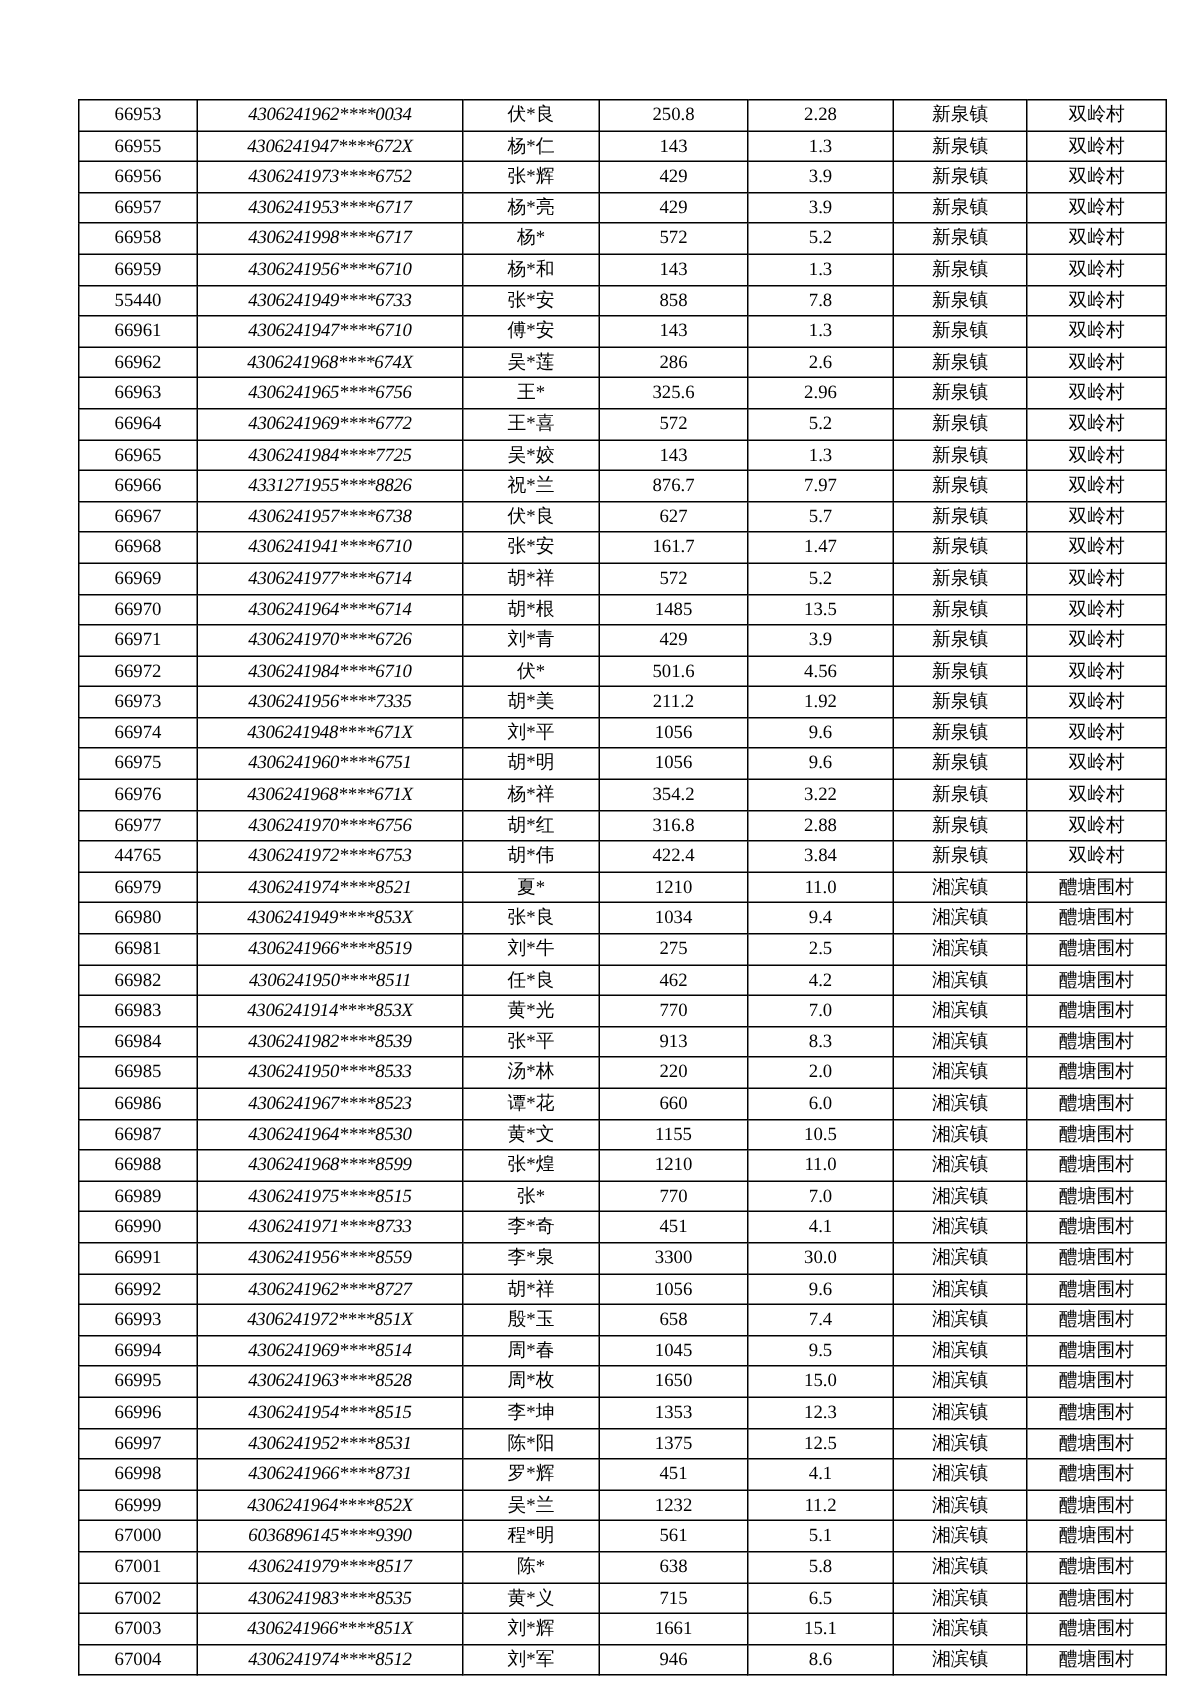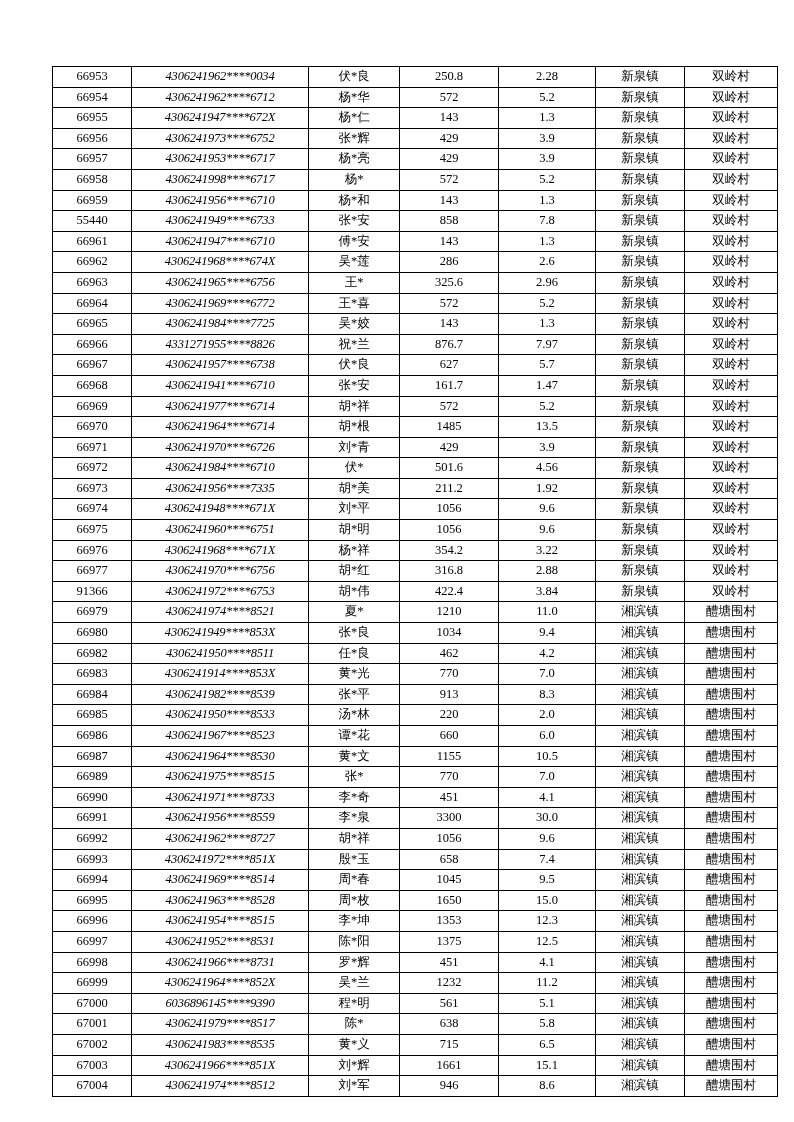--- a/index.html
+++ b/index.html
@@ -52,29 +52,20 @@
         <tr>
           <td class="c-seq">66953</td>
           <td class="c-id">4306241962****0034</td>
           <td class="c-name">伏*良</td>
           <td class="c-amt">250.8</td>
           <td class="c-val">2.28</td>
           <td class="c-town">新泉镇</td>
           <td class="c-vill">双岭村</td>
         </tr>
         <tr>
-          <td class="c-seq">66954</td>
-          <td class="c-id">4306241962****6712</td>
-          <td class="c-name">杨*华</td>
-          <td class="c-amt">572</td>
-          <td class="c-val">5.2</td>
-          <td class="c-town">新泉镇</td>
-          <td class="c-vill">双岭村</td>
-        </tr>
-        <tr>
           <td class="c-seq">66955</td>
           <td class="c-id">4306241947****672X</td>
           <td class="c-name">杨*仁</td>
           <td class="c-amt">143</td>
           <td class="c-val">1.3</td>
           <td class="c-town">新泉镇</td>
           <td class="c-vill">双岭村</td>
         </tr>
         <tr>
           <td class="c-seq">66956</td>
@@ -268,21 +259,21 @@
         <tr>
           <td class="c-seq">66977</td>
           <td class="c-id">4306241970****6756</td>
           <td class="c-name">胡*红</td>
           <td class="c-amt">316.8</td>
           <td class="c-val">2.88</td>
           <td class="c-town">新泉镇</td>
           <td class="c-vill">双岭村</td>
         </tr>
         <tr>
-          <td class="c-seq">91366</td>
+          <td class="c-seq">44765</td>
           <td class="c-id">4306241972****6753</td>
           <td class="c-name">胡*伟</td>
           <td class="c-amt">422.4</td>
           <td class="c-val">3.84</td>
           <td class="c-town">新泉镇</td>
           <td class="c-vill">双岭村</td>
         </tr>
         <tr>
           <td class="c-seq">66979</td>
           <td class="c-id">4306241974****8521</td>
@@ -295,20 +286,29 @@
         <tr>
           <td class="c-seq">66980</td>
           <td class="c-id">4306241949****853X</td>
           <td class="c-name">张*良</td>
           <td class="c-amt">1034</td>
           <td class="c-val">9.4</td>
           <td class="c-town">湘滨镇</td>
           <td class="c-vill">醴塘围村</td>
         </tr>
         <tr>
+          <td class="c-seq">66981</td>
+          <td class="c-id">4306241966****8519</td>
+          <td class="c-name">刘*牛</td>
+          <td class="c-amt">275</td>
+          <td class="c-val">2.5</td>
+          <td class="c-town">湘滨镇</td>
+          <td class="c-vill">醴塘围村</td>
+        </tr>
+        <tr>
           <td class="c-seq">66982</td>
           <td class="c-id">4306241950****8511</td>
           <td class="c-name">任*良</td>
           <td class="c-amt">462</td>
           <td class="c-val">4.2</td>
           <td class="c-town">湘滨镇</td>
           <td class="c-vill">醴塘围村</td>
         </tr>
         <tr>
           <td class="c-seq">66983</td>
@@ -349,20 +349,29 @@
         <tr>
           <td class="c-seq">66987</td>
           <td class="c-id">4306241964****8530</td>
           <td class="c-name">黄*文</td>
           <td class="c-amt">1155</td>
           <td class="c-val">10.5</td>
           <td class="c-town">湘滨镇</td>
           <td class="c-vill">醴塘围村</td>
         </tr>
         <tr>
+          <td class="c-seq">66988</td>
+          <td class="c-id">4306241968****8599</td>
+          <td class="c-name">张*煌</td>
+          <td class="c-amt">1210</td>
+          <td class="c-val">11.0</td>
+          <td class="c-town">湘滨镇</td>
+          <td class="c-vill">醴塘围村</td>
+        </tr>
+        <tr>
           <td class="c-seq">66989</td>
           <td class="c-id">4306241975****8515</td>
           <td class="c-name">张*</td>
           <td class="c-amt">770</td>
           <td class="c-val">7.0</td>
           <td class="c-town">湘滨镇</td>
           <td class="c-vill">醴塘围村</td>
         </tr>
         <tr>
           <td class="c-seq">66990</td>

